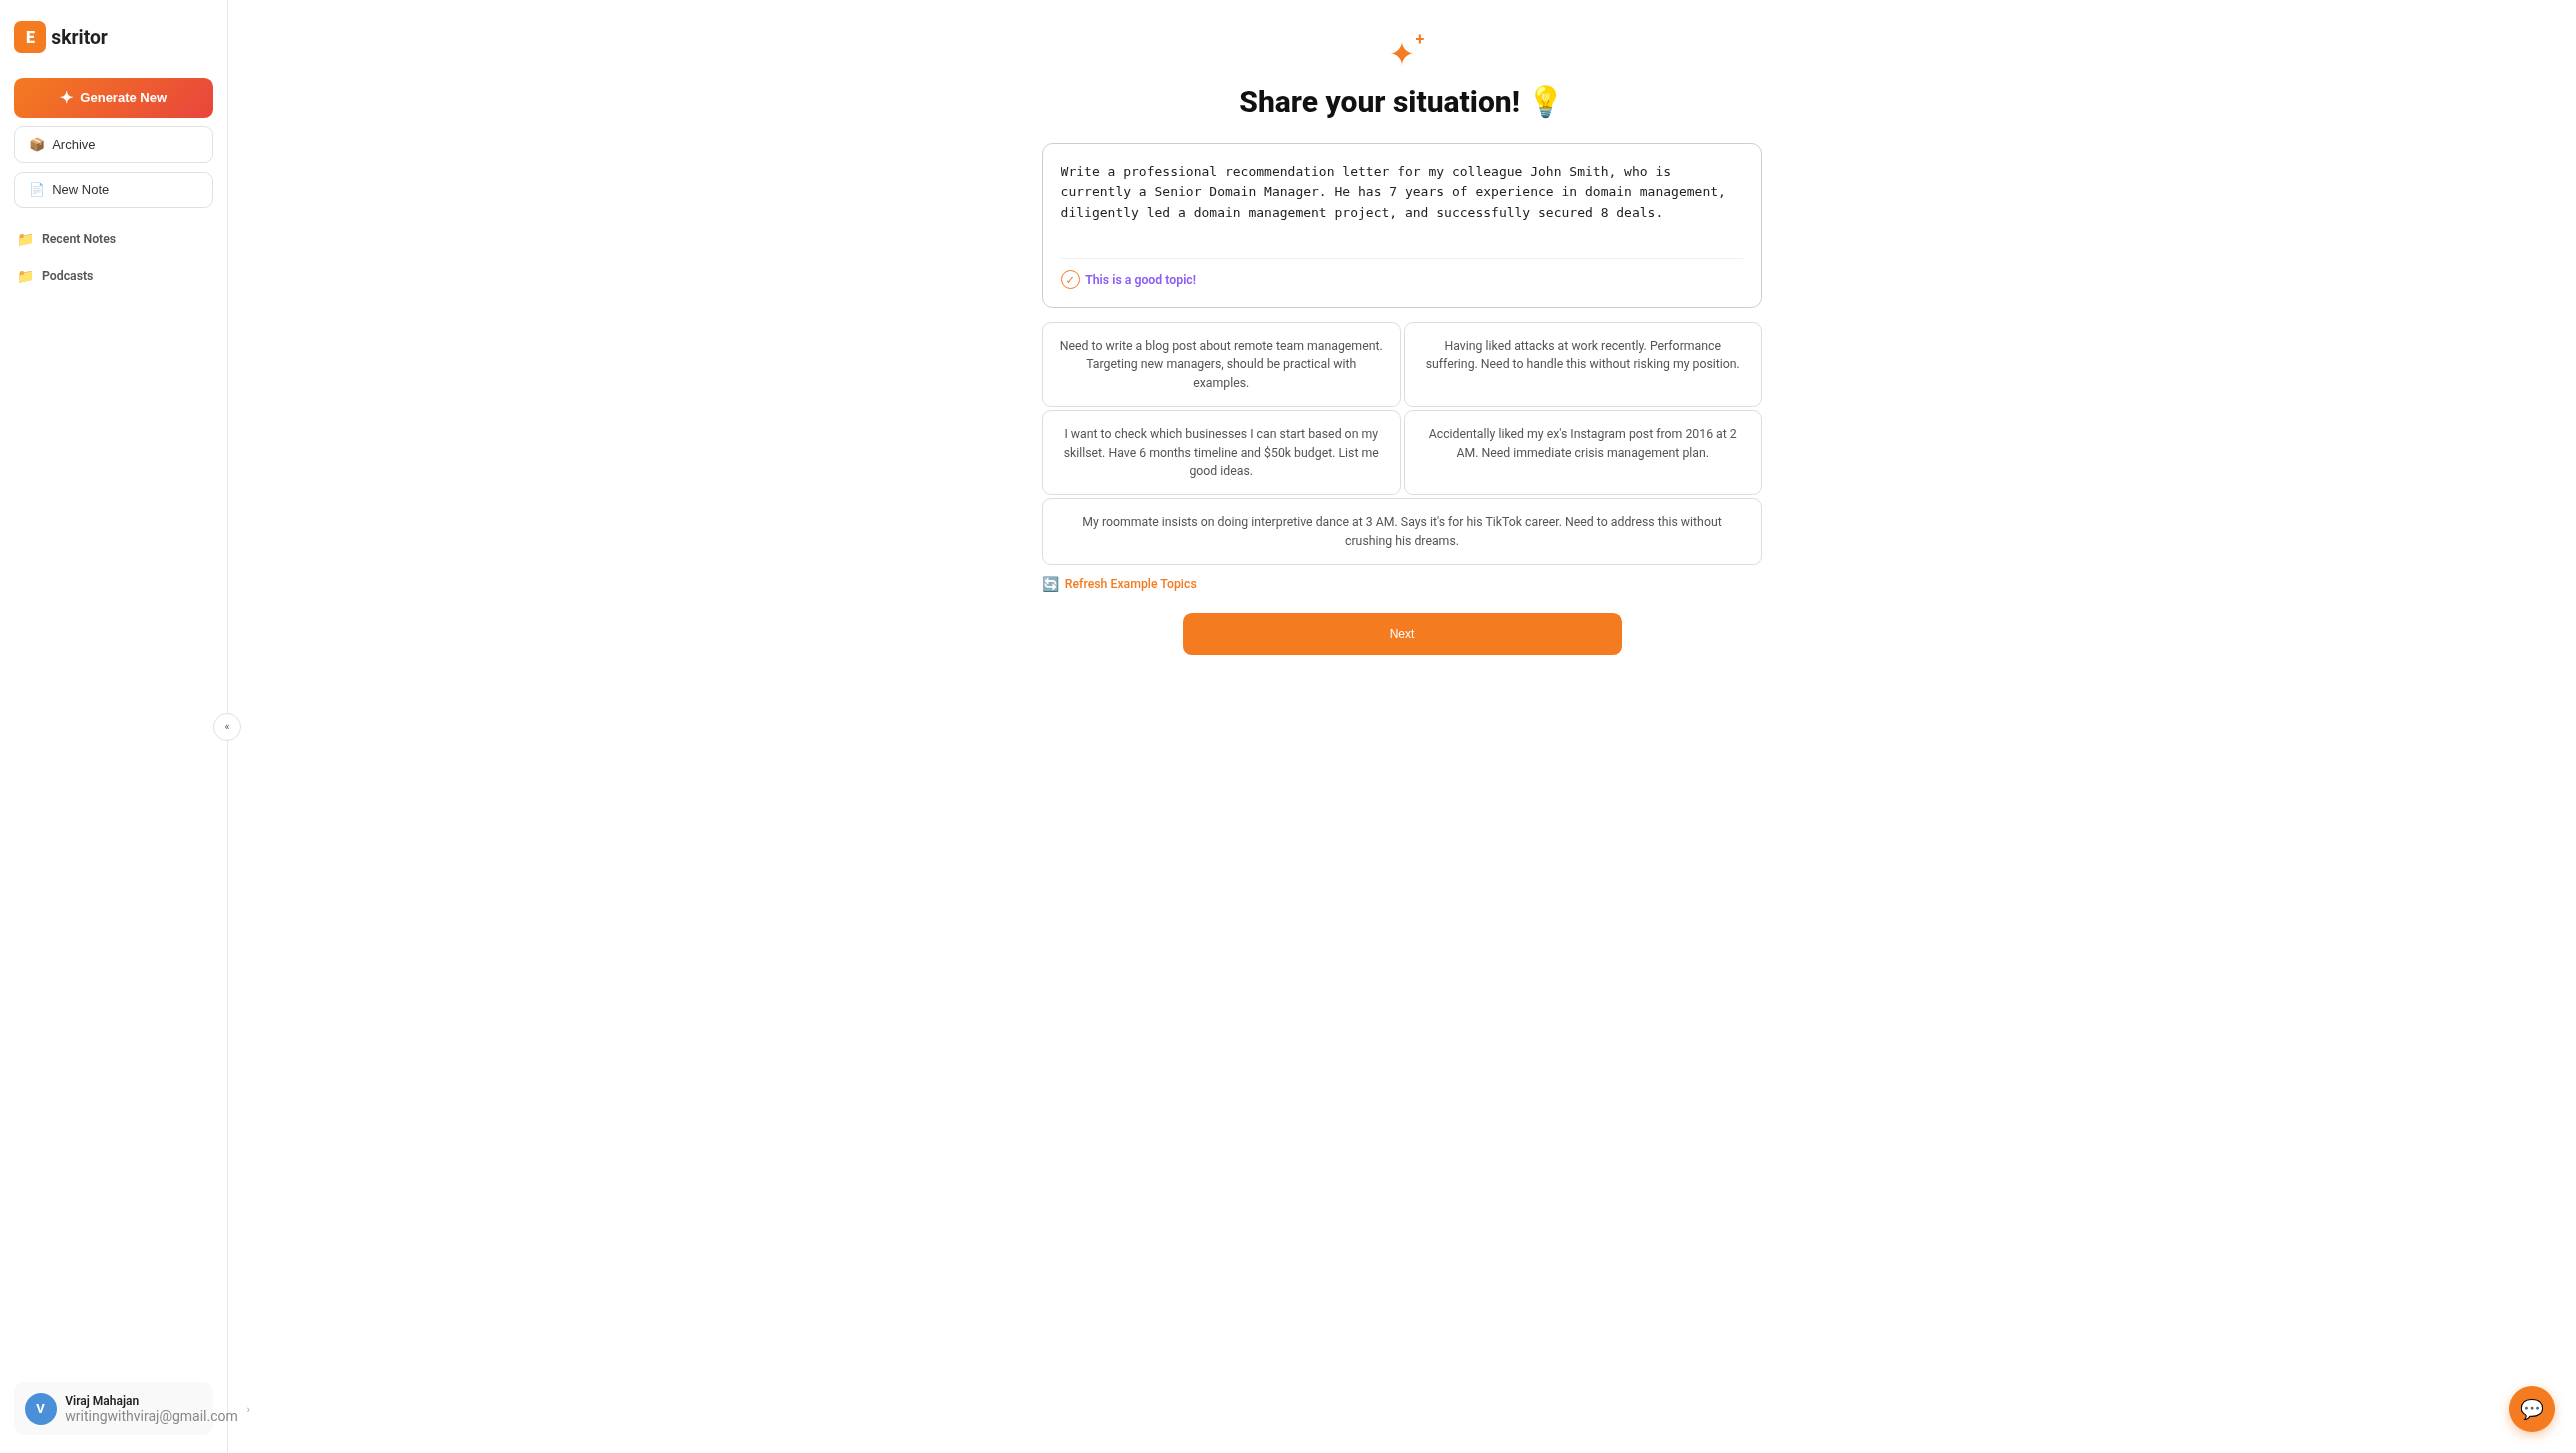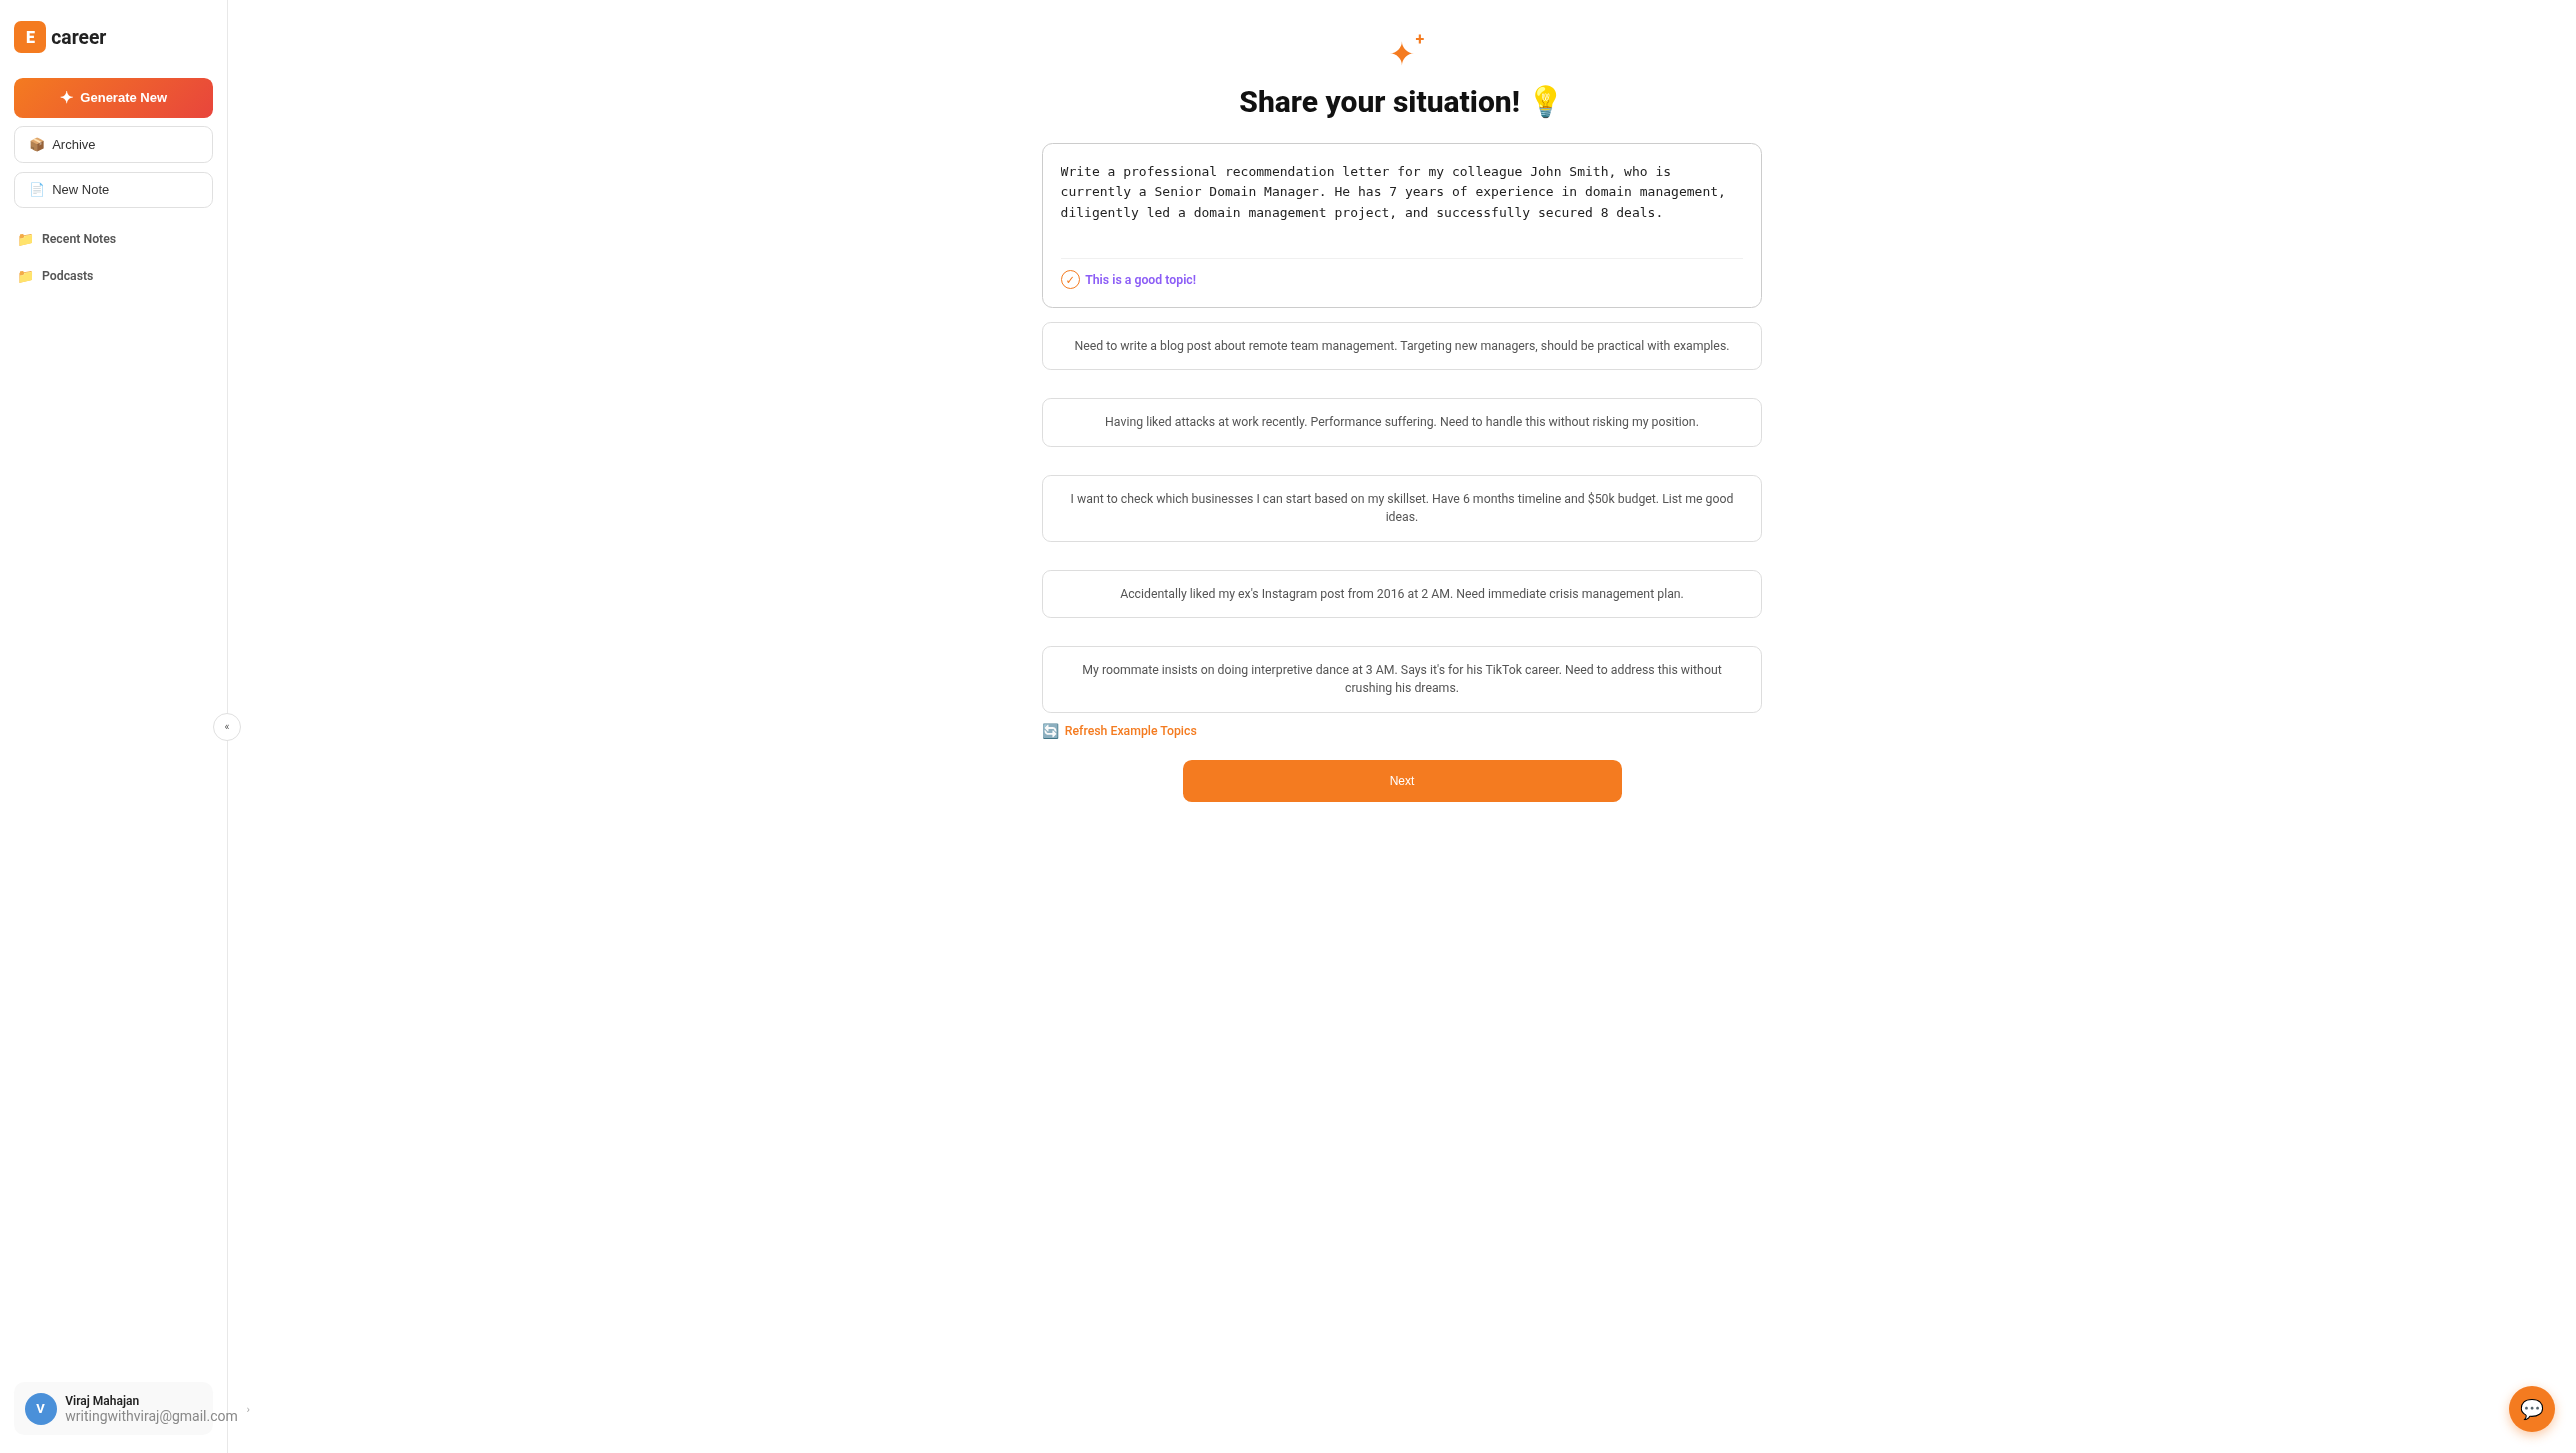--- a/index.html
+++ b/index.html
@@ -212,22 +212,22 @@
     .good-topic-text {
       font-size: 12.3px;
       font-weight: 600;
       color: #8b5cf6;
     }
 
     .example-grid {
       width: 100%;
       max-width: 720px;
       display: grid;
-      grid-template-columns: 1fr;
-      gap: 28px;
+      grid-template-columns: 1fr 1fr;
+      gap: 3px;
       margin-bottom: 10.5px;
     }
     .example-card {
       border: 1.3px solid #ddd;
       border-radius: 8.8px;
       padding: 14px 16px;
       font-size: 12.3px;
       color: #555;
       text-align: center;
       cursor: pointer;
@@ -283,21 +283,21 @@
       cursor: pointer;
       box-shadow: 0 3.5px 10.5px rgba(244,123,32,0.4);
     }
   </style>
 </head>
 <body>
 
 <div id="sidebar">
   <div class="logo-area">
     <div class="logo-icon">E</div>
-    <span class="logo-text">career</span>
+    <span class="logo-text">skritor</span>
   </div>
 
   <button class="generate-btn">
     <span class="star-icon">✦</span>
     <span>Generate New</span>
   </button>
 
   <button class="sidebar-btn">
     <span>📦</span>
     <span>Archive</span>

